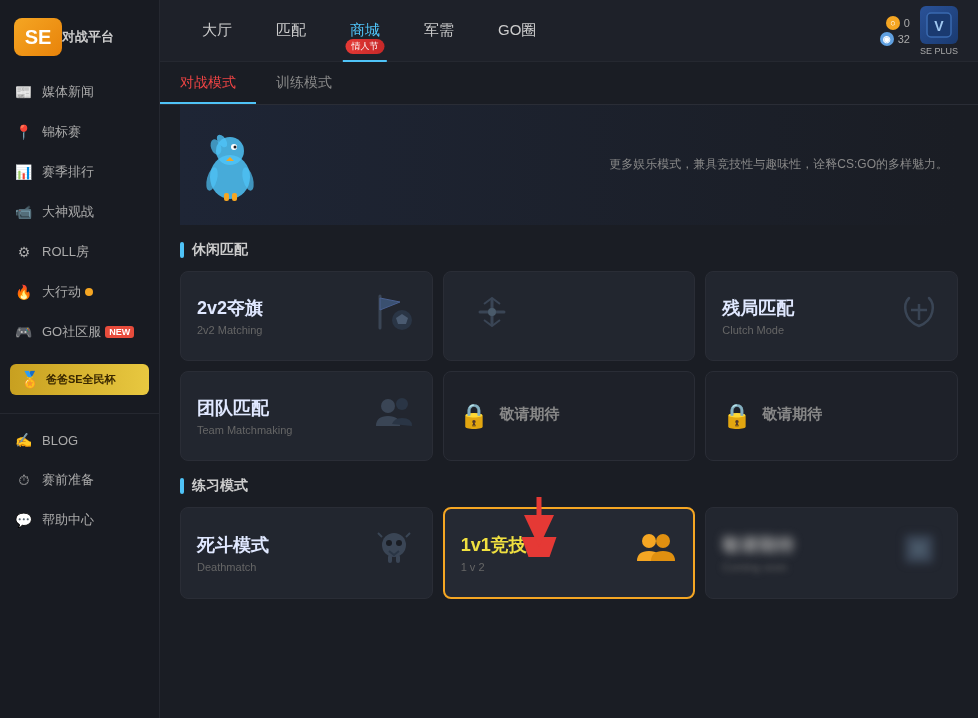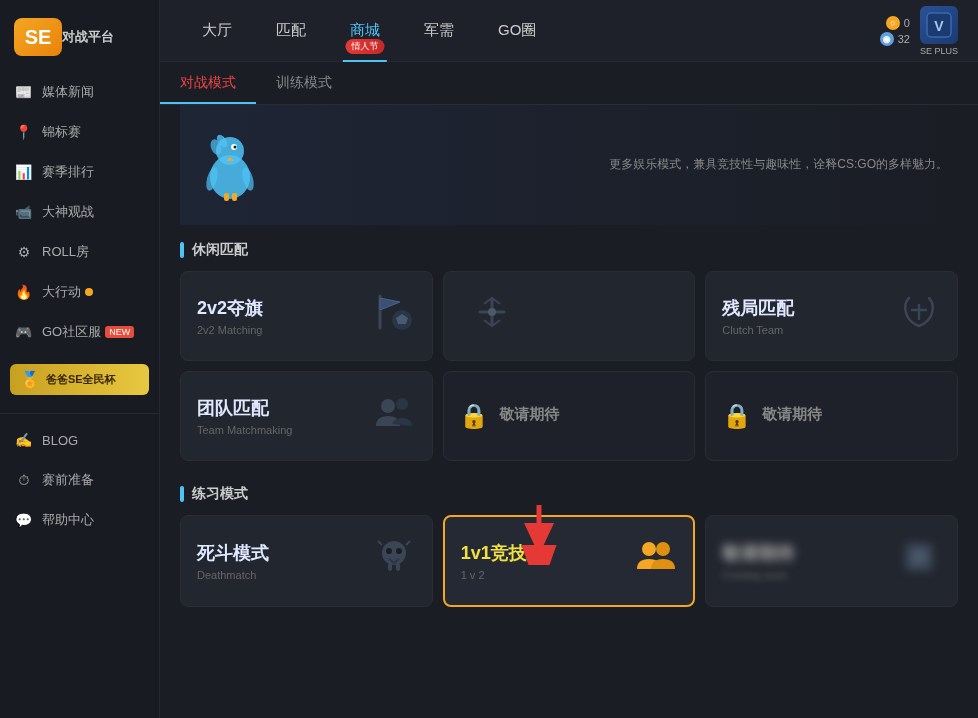--- a/index.html
+++ b/index.html
@@ -61,20 +61,21 @@
       font-size: 14px;
       flex-shrink: 0;
     }
     .sidebar-item .badge-new {
       background: #e74c3c;
       color: #fff;
       font-size: 9px;
       padding: 1px 4px;
       border-radius: 3px;
       margin-left: 4px;
+      font-weight: bold;
     }
     .sidebar-item .badge-dot {
       width: 8px;
       height: 8px;
       background: #f5a623;
       border-radius: 50%;
       margin-left: 4px;
     }
     .sidebar-banner {
       margin: 12px 10px;
@@ -297,21 +298,21 @@
       font-size: 14px;
       color: #ccc;
       font-weight: bold;
     }
 
     
     .cards-grid {
       display: grid;
       grid-template-columns: repeat(3, 1fr);
       gap: 10px;
-      margin-bottom: 24px;
+      margin-bottom: 16px;
     }
     .card {
       background: #22262f;
       border-radius: 8px;
       padding: 18px 16px;
       display: flex;
       align-items: center;
       justify-content: space-between;
       cursor: pointer;
       min-height: 80px;
@@ -533,21 +534,21 @@
             <circle cx="22" cy="22" r="4" fill="#4a5a6a"></circle>
             <path d="M14 14 L22 8 L30 14" stroke="#3a4555" stroke-width="2" fill="none"></path>
             <path d="M14 30 L22 36 L30 30" stroke="#3a4555" stroke-width="2" fill="none"></path>
           </svg>
         </div>
       </div>
 
       <div class="card">
         <div class="card-text">
           <div class="card-title">残局匹配</div>
-          <div class="card-subtitle">Clutch Team</div>
+          <div class="card-subtitle">Clutch Mode</div>
         </div>
         <div class="card-icon">
           <svg width="44" height="44" viewBox="0 0 44 44">
             <path d="M32 8 C38 14, 38 30, 22 36 C6 30, 6 14, 12 8" stroke="#3a4555" stroke-width="2.5" fill="none" stroke-linecap="round"></path>
             <line x1="22" y1="14" x2="22" y2="30" stroke="#3a4555" stroke-width="2.5"></line>
             <line x1="14" y1="20" x2="30" y2="20" stroke="#3a4555" stroke-width="2.5"></line>
           </svg>
         </div>
       </div>
 

